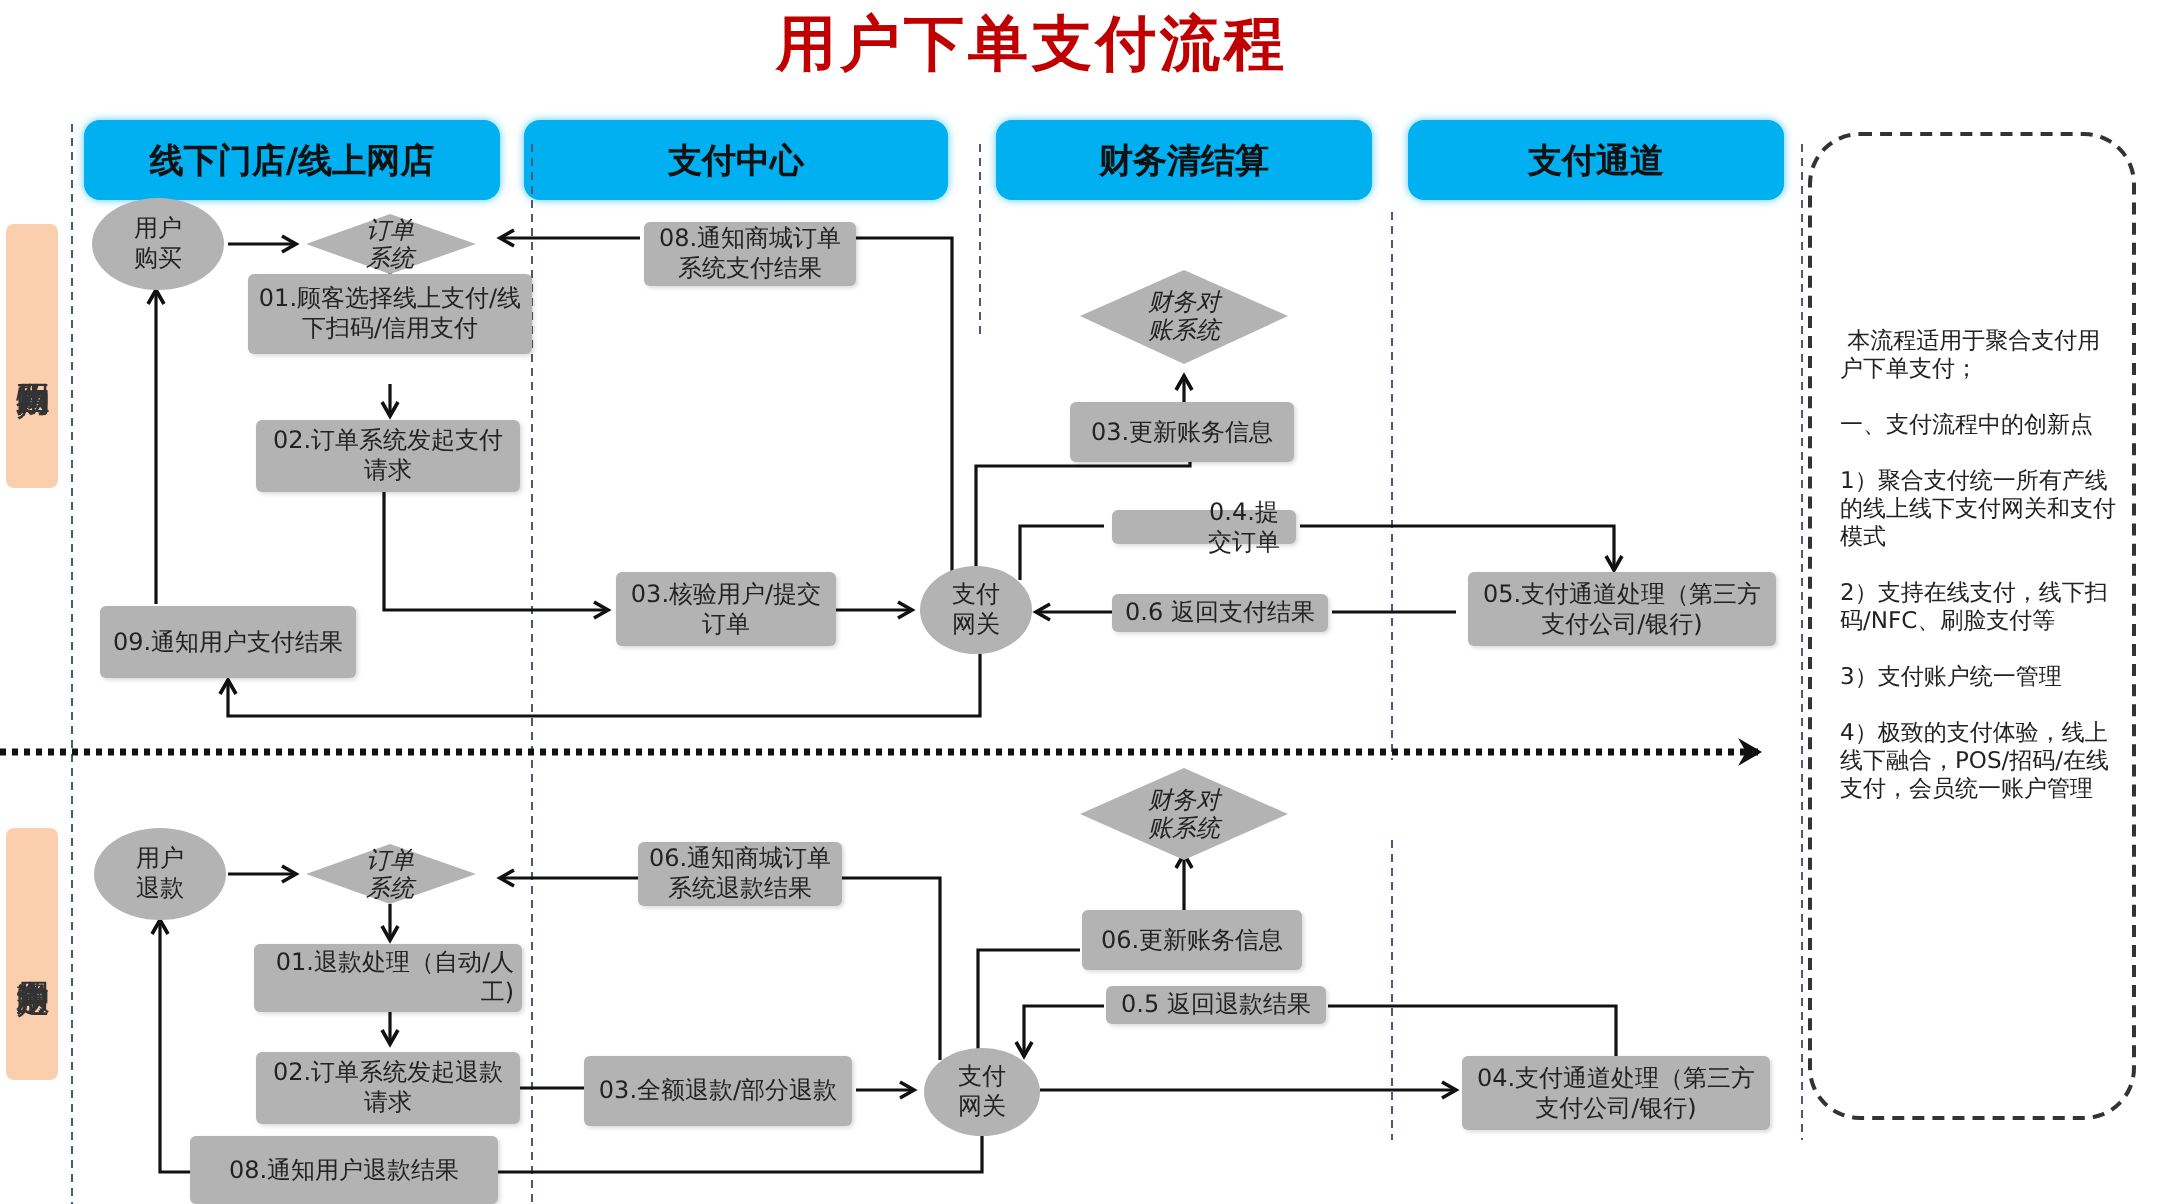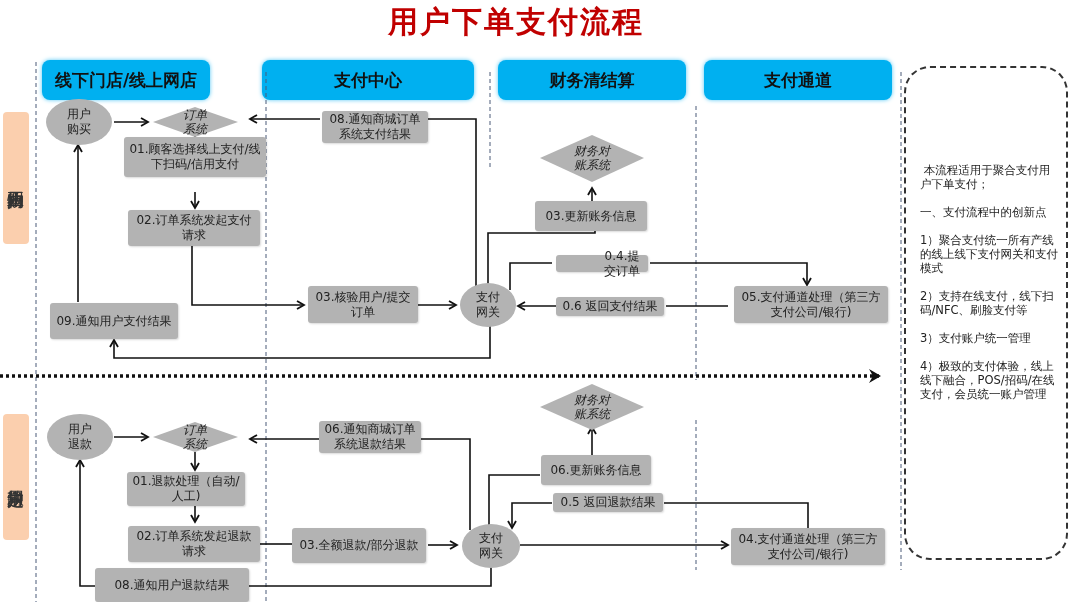--- a/index.html
+++ b/index.html
@@ -24,21 +24,21 @@
           border:2px dashed #333; border-radius:26px; }
   .note-text { position:absolute; left:920px; top:163px; width:140px; font-size:11.5px; line-height:14px;
           color:#222; white-space:pre-wrap; }
   svg.lines { position:absolute; left:0; top:0; }
 </style>
 </head>
 <body>
 
 <div class="title">用户下单支付流程</div>
 
-<div class="lane-header" style="left:42px;width:168px;">线下门店/线上网店</div>
+<div class="lane-header" style="left:42px;width:208px;">线下门店/线上网店</div>
 <div class="lane-header" style="left:262px;width:212px;">支付中心</div>
 <div class="lane-header" style="left:498px;width:188px;">财务清结算</div>
 <div class="lane-header" style="left:704px;width:188px;">支付通道</div>
 
 <div class="side-label" style="left:3px;top:112px;height:132px;">用户正向购物</div>
 <div class="side-label" style="left:3px;top:414px;height:126px;">用户逆向退款</div>
 
 <svg class="lines" width="1080" height="602">
   <defs>
     <marker id="ah" markerWidth="10" markerHeight="10" refX="8" refY="5" orient="auto" markerUnits="userSpaceOnUse">
@@ -127,21 +127,21 @@
 <div class="box" style="left:535px;top:201px;width:112px;height:30px;">03.更新账务信息</div>
 <div class="diamond-txt" style="left:562px;top:142px;width:60px;height:32px;white-space:pre;">财务对
 账系统</div>
 <div class="box" style="left:322px;top:111px;width:106px;height:32px;">08.通知商城订单系统支付结果</div>
 <div class="box" style="left:50px;top:303px;width:128px;height:36px;">09.通知用户支付结果</div>
 
 <div class="ellipse" style="left:47px;top:414px;width:66px;height:46px;white-space:pre;">用户
 退款</div>
 <div class="diamond-txt" style="left:170px;top:421px;width:50px;height:32px;white-space:pre;">订单
 系统</div>
-<div class="box" style="left:127px;top:472px;width:118px;height:34px;">01.退款处理（自动/人工)</div>
+<div class="box" style="left:127px;top:472px;width:134px;height:34px;text-align:right;">01.退款处理（自动/人工)</div>
 <div class="box" style="left:128px;top:526px;width:132px;height:36px;">02.订单系统发起退款请求</div>
 <div class="box" style="left:292px;top:528px;width:134px;height:35px;">03.全额退款/部分退款</div>
 <div class="ellipse" style="left:462px;top:524px;width:58px;height:44px;white-space:pre;">支付
 网关</div>
 <div class="box" style="left:731px;top:528px;width:154px;height:37px;">04.支付通道处理（第三方支付公司/银行)</div>
 <div class="box" style="left:553px;top:493px;width:110px;height:19px;">0.5 返回退款结果</div>
 <div class="box" style="left:541px;top:455px;width:110px;height:30px;">06.更新账务信息</div>
 <div class="diamond-txt" style="left:562px;top:391px;width:60px;height:32px;white-space:pre;">财务对
 账系统</div>
 <div class="box" style="left:319px;top:421px;width:102px;height:32px;">06.通知商城订单系统退款结果</div>

